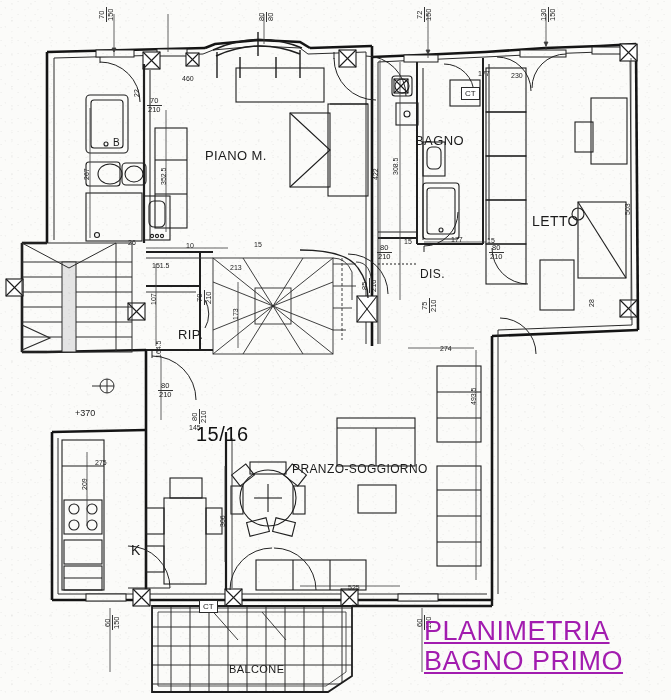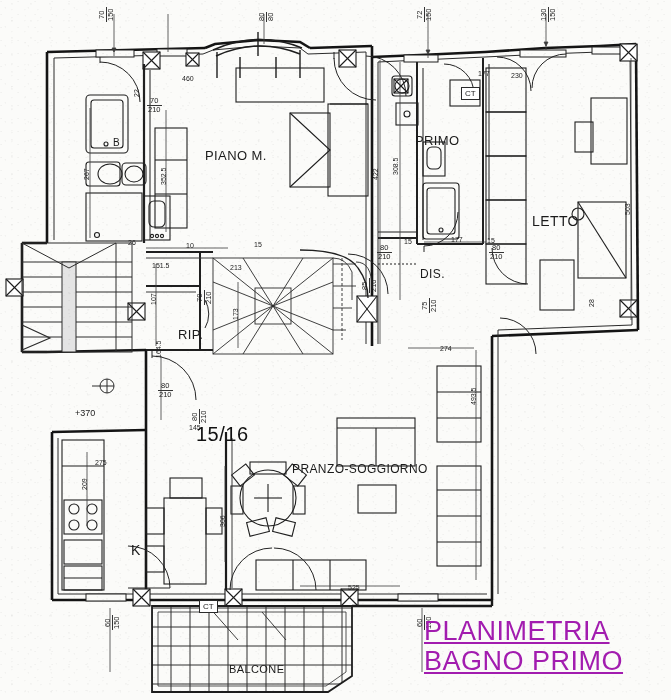--- a/index.html
+++ b/index.html
@@ -507,21 +507,21 @@
       <path d="M114,52 l-2,-4 l4,0 z"></path>
       <path d="M428,54 l-2,-4 l4,0 z"></path>
       <path d="M546,46 l-2,-4 l4,0 z"></path>
     </g>
   </svg>
 
   <div class="noise"></div>
 
   <div id="room-labels">
       <div class="room-label" style="left: 205px; top: 148px; font-size: 13px;">PIANO M.</div>
-      <div class="room-label" style="left: 415px; top: 133px; font-size: 13px;">PRIMO</div>
+      <div class="room-label" style="left: 415px; top: 133px; font-size: 13px;">BAGNO</div>
       <div class="room-label" style="left: 532px; top: 213px; font-size: 14px; text-align: center;">LETTO</div>
       <div class="room-label" style="left: 420px; top: 267px; font-size: 12px;">DIS.</div>
       <div class="room-label" style="left: 178px; top: 327px; font-size: 13px;">RIP.</div>
       <div class="room-label" style="left: 113px; top: 137px; font-size: 10px;">B</div>
       <div class="room-label" style="left: 131px; top: 542px; font-size: 14px;">K</div>
       <div class="room-label" style="left: 292px; top: 462px; font-size: 12px;">PRANZO-SOGGIORNO</div>
       <div class="room-label" style="left: 229px; top: 663px; font-size: 11px;">BALCONE</div>
     </div>
   <div id="box-labels">
       <div class="boxlabel" style="left: 461px; top: 87px;">CT</div>

